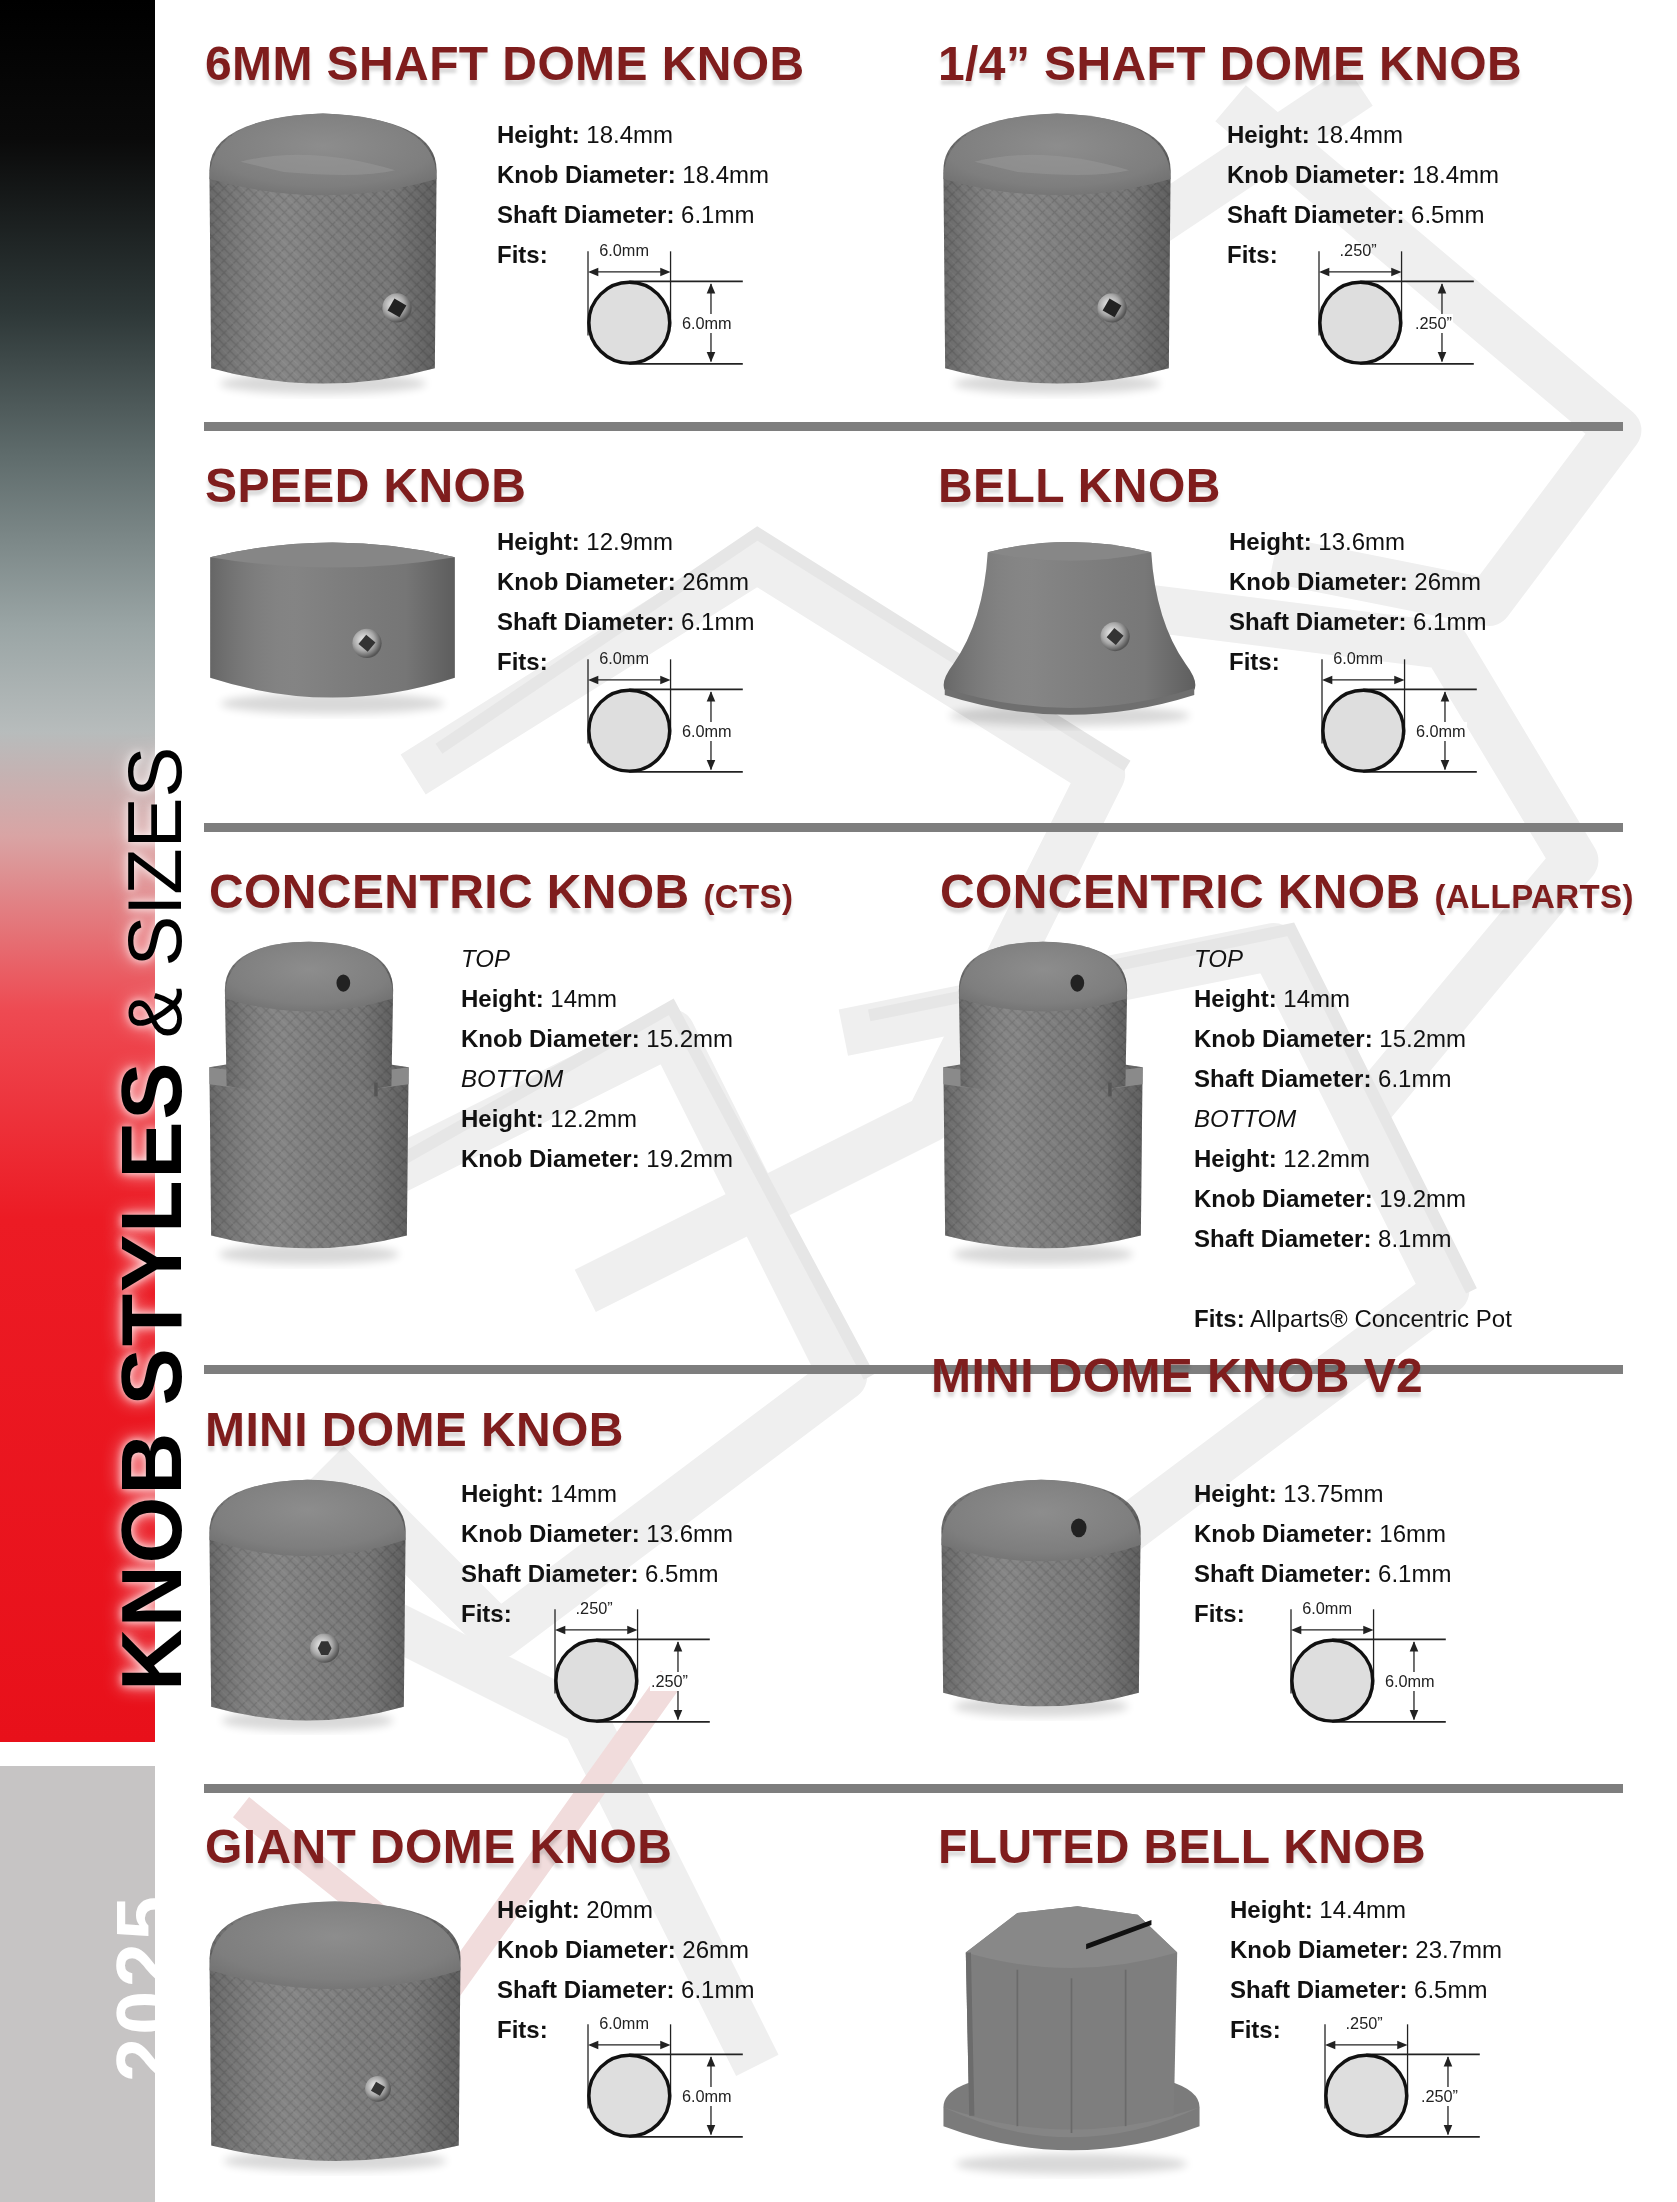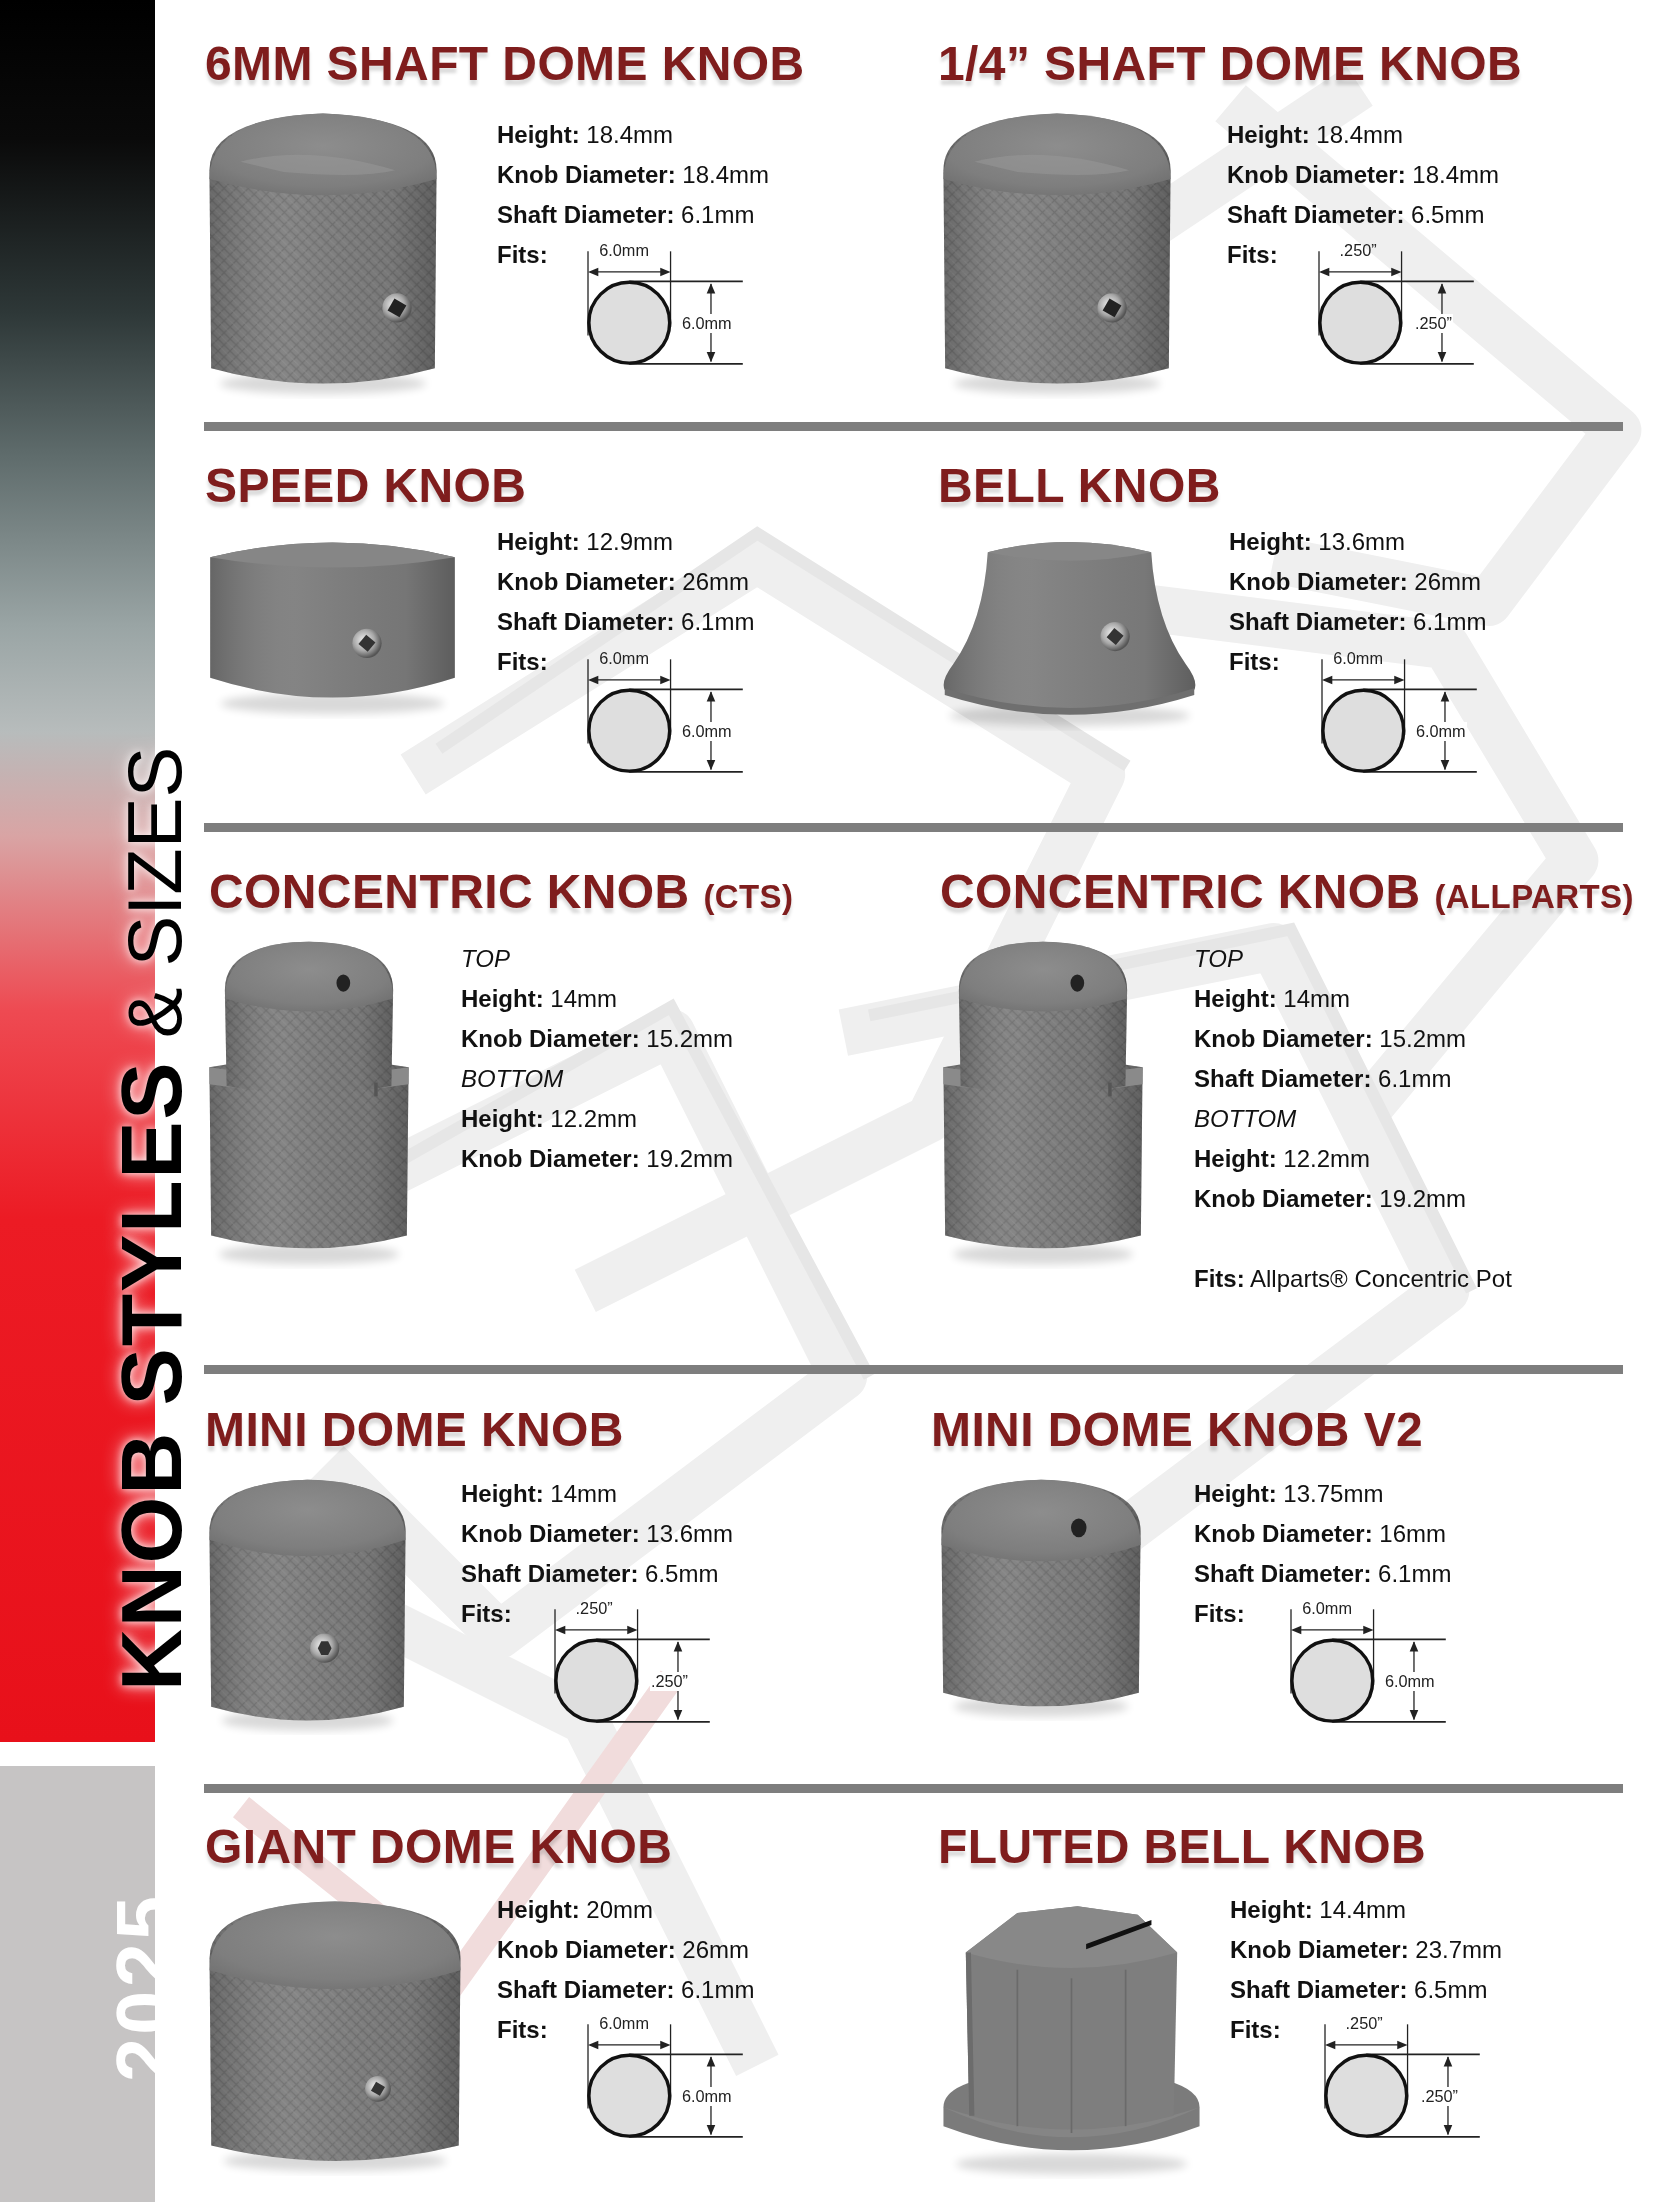--- a/index.html
+++ b/index.html
@@ -298,20 +298,21 @@
   </svg>
 </div>
 <div class="specs" style="left:1194px; top:939px">
   <div class="row"><span class="sub">TOP</span></div>
   <div class="row"><span class="lbl">Height:</span> <span class="val">14mm</span></div>
   <div class="row"><span class="lbl">Knob Diameter:</span> <span class="val">15.2mm</span></div>
   <div class="row"><span class="lbl">Shaft Diameter:</span> <span class="val">6.1mm</span></div>
   <div class="row"><span class="sub">BOTTOM</span></div>
   <div class="row"><span class="lbl">Height:</span> <span class="val">12.2mm</span></div>
   <div class="row"><span class="lbl">Knob Diameter:</span> <span class="val">19.2mm</span></div>
+  <div class="row"><span class="lbl">Shaft Diameter:</span> <span class="val">8.1mm</span></div>
   <div class="gap"></div>
   <div class="row"><span class="lbl">Fits:</span> <span class="val">Allparts® Concentric Pot</span></div>
 </div>
 
 <div class="item-title" style="left:205px; top:1390px">MINI DOME KNOB</div>
 <div class="knob" style="left:206px; top:1476px; width:203px; height:255px">
   <svg viewBox="0 0 236 296">
     <ellipse cx="118" cy="284" rx="100" ry="12" fill="#000" opacity="0.15" filter="url(#softShadow)"></ellipse>
     <path d="M4 64 Q4 8 118 4 Q232 8 232 64 L230 268 Q118 300 6 268 Z" fill="url(#knurl)"></path>
     <path d="M4 64 Q4 8 118 4 Q232 8 232 64 L230 268 Q118 300 6 268 Z" fill="url(#bodyShade)"></path>
@@ -337,21 +338,21 @@
     <line x1="48" y1="143" x2="180" y2="143" stroke="#222" stroke-width="2"></line>
     <line x1="143" y1="50" x2="143" y2="140" stroke="#222" stroke-width="1.5"></line>
     <polygon points="143,49 138,61 148,61" fill="#222"></polygon>
       <polygon points="143,141 138,129 148,129" fill="#222"></polygon>
     <circle cx="48" cy="95" r="47" fill="#dedede" stroke="#111" stroke-width="4"></circle>
   </svg>
   <span class="dim-top" style="left:20.6px; top:0px">.250”</span>
   <span class="dim-side" style="left:95px; top:73px">.250”</span>
 </div>
 
-<div class="item-title" style="left:931px; top:1390px">MINI DOME KNOB V2</div>
+<div class="item-title" style="left:931px; top:1336px">MINI DOME KNOB V2</div>
 <div class="knob" style="left:938px; top:1476px; width:206px; height:241px">
   <svg viewBox="0 0 240 280">
     <ellipse cx="120" cy="268" rx="102" ry="12" fill="#000" opacity="0.15" filter="url(#softShadow)"></ellipse>
     <path d="M4 64 Q4 8 120 4 Q236 8 236 64 L234 252 Q120 284 6 252 Z" fill="url(#knurl)"></path>
     <path d="M4 64 Q4 8 120 4 Q236 8 236 64 L234 252 Q120 284 6 252 Z" fill="url(#bodyShade)"></path>
     <path d="M4 80 Q4 6 120 4 Q236 6 236 80 Q120 118 4 80 Z" fill="url(#capShade)"></path>
     <ellipse cx="164" cy="60" rx="9" ry="11" fill="#222"></ellipse>
   </svg>
 </div>
 <div class="specs" style="left:1194px; top:1474px">

